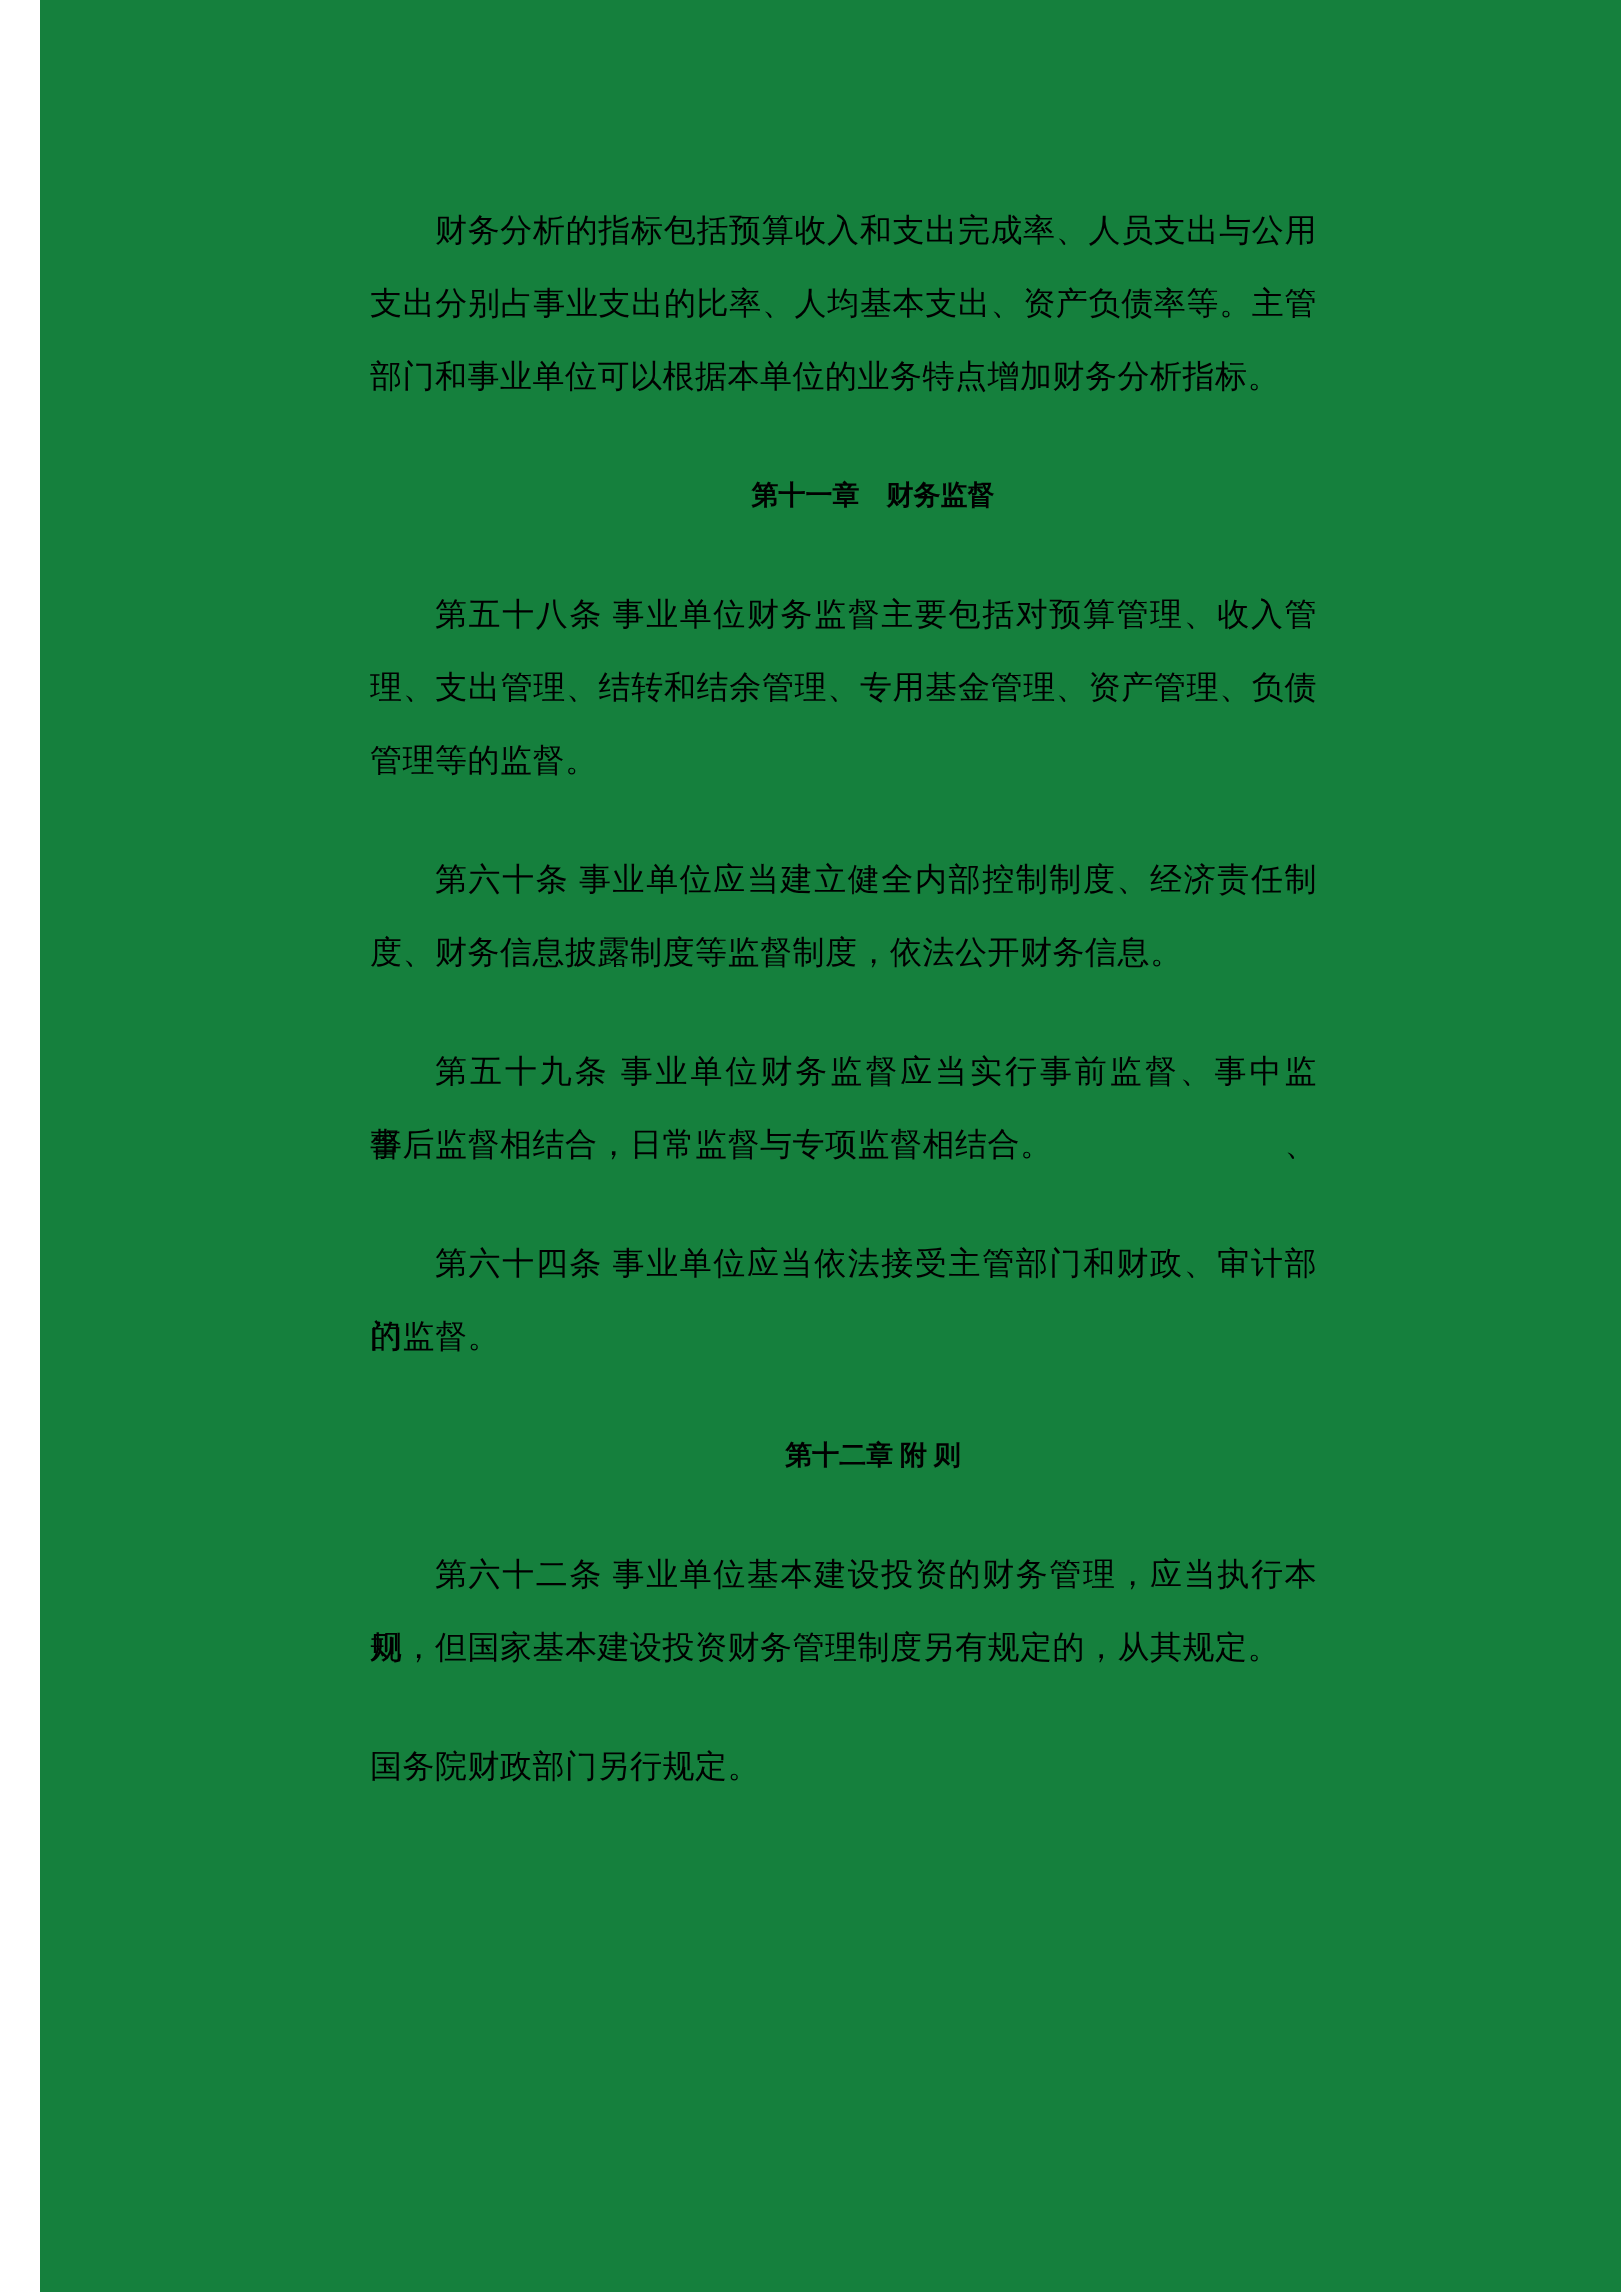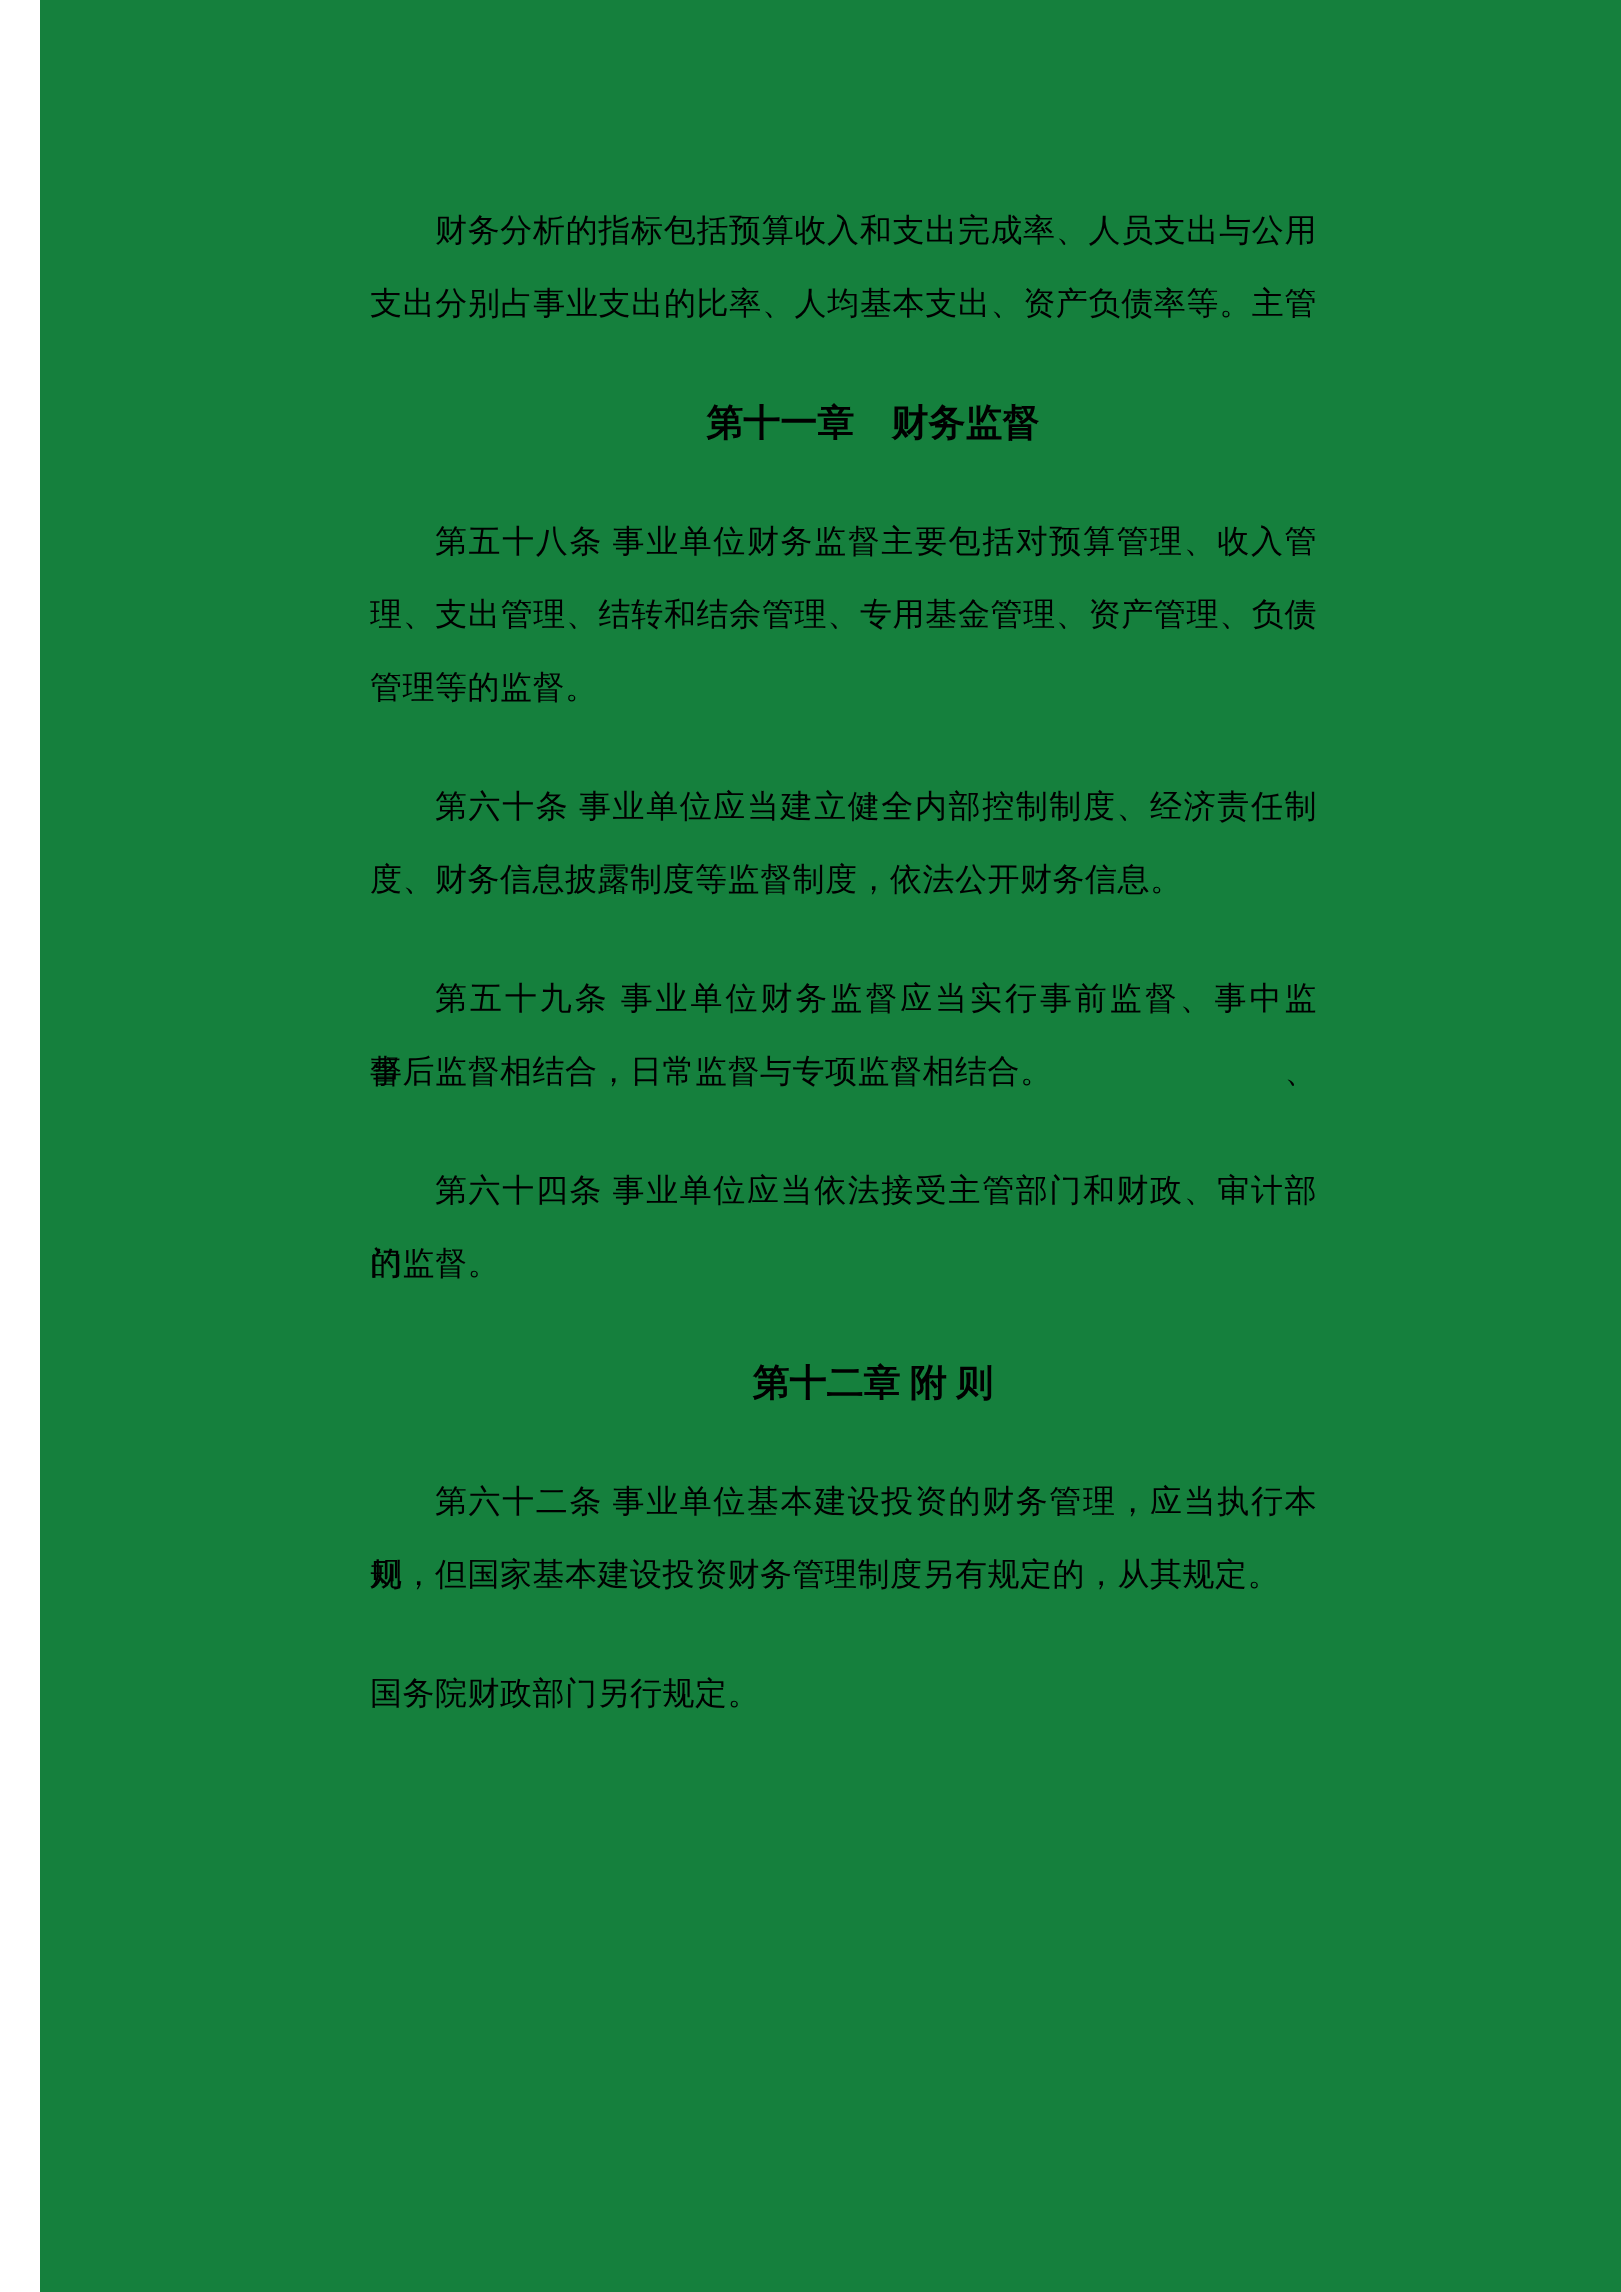--- a/index.html
+++ b/index.html
@@ -30,36 +30,37 @@
     text-align: justify;
     text-align-last: justify;
   }
   .line.first {
     text-indent: 65px;
   }
   .line.last {
     text-align-last: left;
   }
   .heading {
-    font-size: 37px;
+    font-size: 27px;
     font-weight: 700;
     line-height: 73px;
     height: 73px;
     text-align: center;
     text-indent: 59px;
     margin: 0 0 46px 0;
   }
 </style>
 </head>
 <body>
 
 <div class="page" id="doc">
     <div class="para">
       <div class="line first">财务分析的指标包括预算收入和支出完成率、人员支出与公用</div>
       <div class="line">支出分别占事业支出的比率、人均基本支出、资产负债率等。主管</div>
+      <div class="line last">部门和事业单位可以根据本单位的业务特点增加财务分析指标。</div>
     </div>
     <div class="heading">第十一章　财务监督</div>
     <div class="para">
       <div class="line first">第五十八条 事业单位财务监督主要包括对预算管理、收入管</div>
       <div class="line">理、支出管理、结转和结余管理、专用基金管理、资产管理、负债</div>
       <div class="line last">管理等的监督。</div>
     </div>
     <div class="para">
       <div class="line first">第六十条 事业单位应当建立健全内部控制制度、经济责任制</div>
       <div class="line last">度、财务信息披露制度等监督制度，依法公开财务信息。</div>

